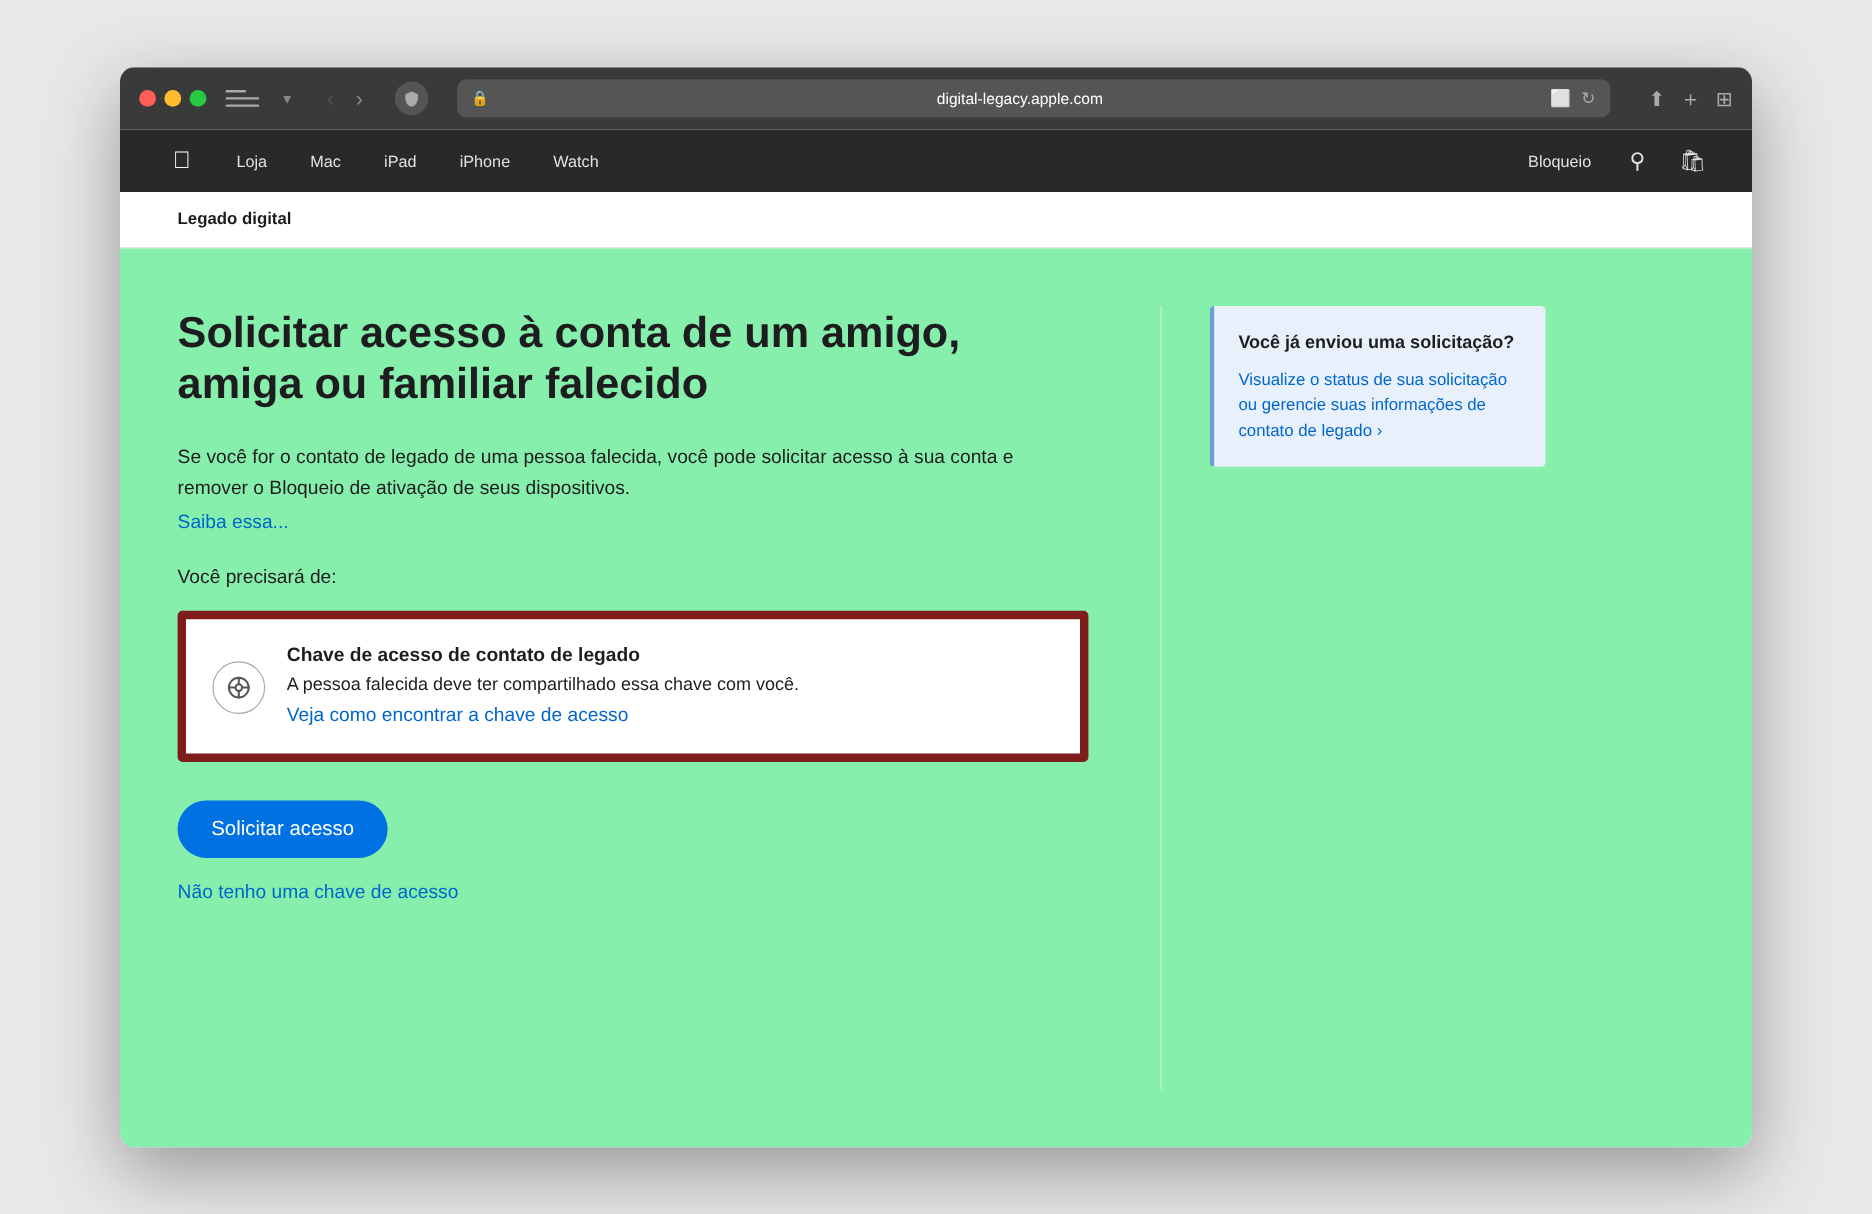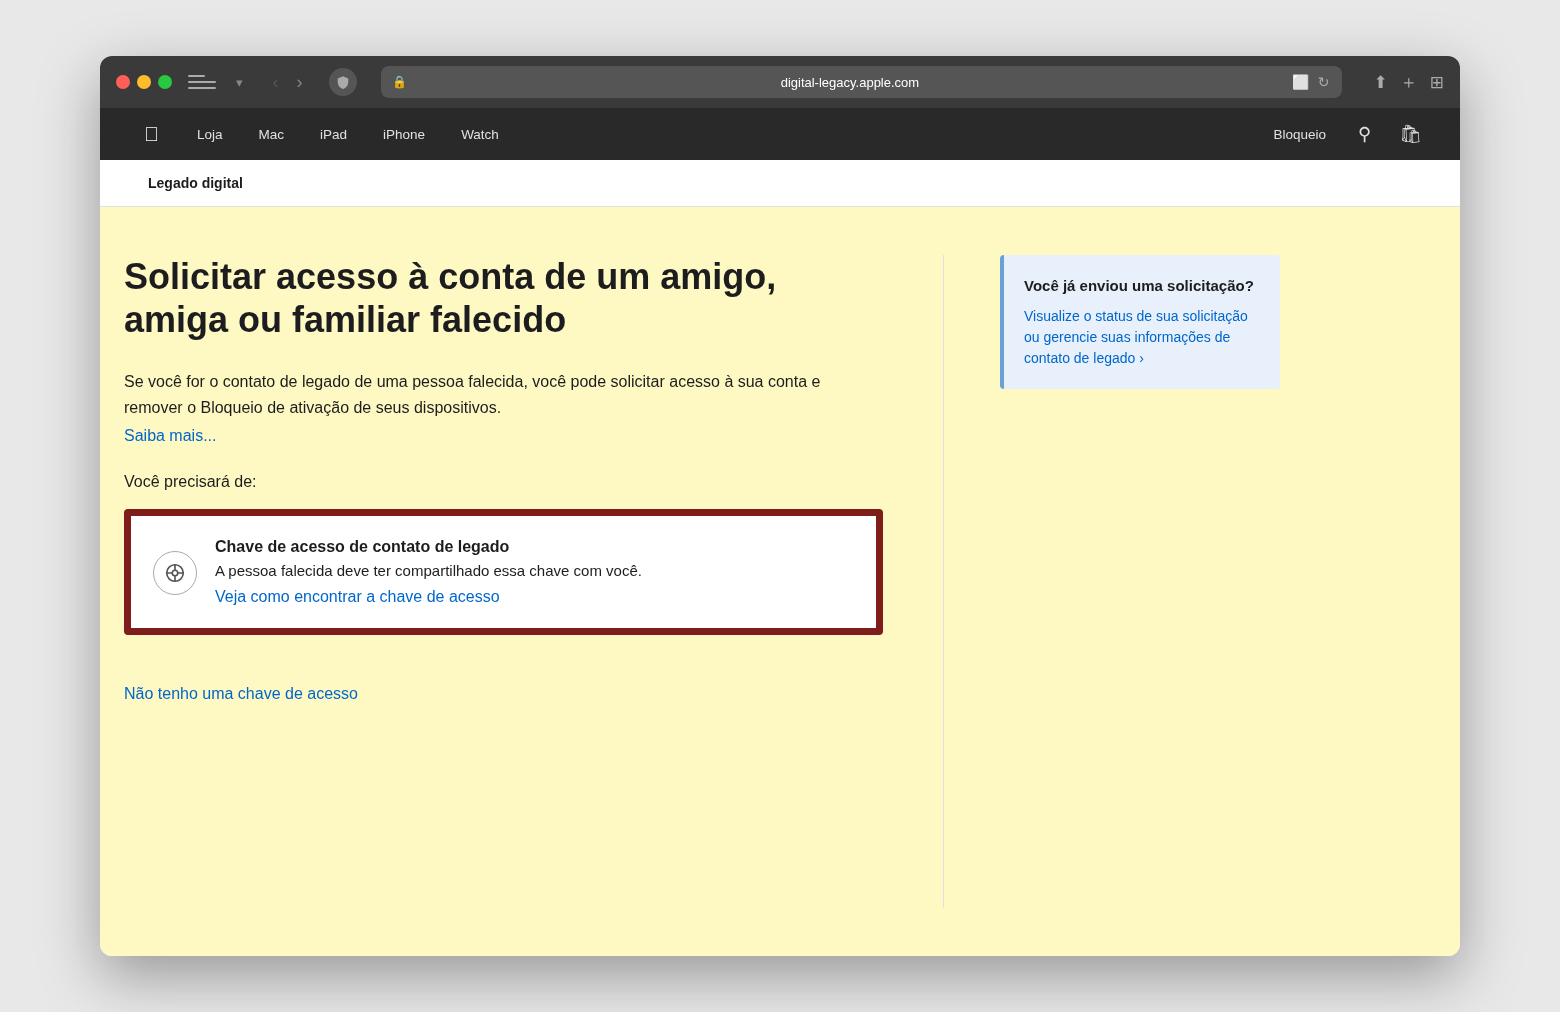--- a/index.html
+++ b/index.html
@@ -160,25 +160,25 @@
       flex-shrink: 0;
     }
     .breadcrumb-title {
       font-size: 14px;
       font-weight: 600;
       color: #1d1d1f;
     }
 
     
     .page-content {
-      background: #fef9c3;
+      background: #86efac;
       flex: 1;
       display: flex;
-      padding: 48px 48px 48px 24px;
-      gap: 16px;
+      padding: 48px 48px 48px 48px;
+      gap: 0;
     }
 
     .content-main {
       flex: 1;
       padding-right: 60px;
       border-right: 1px solid #e0e0e0;
       max-width: 820px;
     }
 
     .main-heading {
@@ -355,21 +355,21 @@
   </div>
 
   <div class="page-content">
 
     <div class="content-main">
 
       <h1 class="main-heading">Solicitar acesso à conta de um amigo, amiga ou familiar falecido</h1>
 
       <p class="main-description">Se você for o contato de legado de uma pessoa falecida, você pode solicitar acesso à sua conta e remover o Bloqueio de ativação de seus dispositivos.</p>
 
-      <a class="link-blue">Saiba mais...</a>
+      <a class="link-blue">Saiba essa...</a>
 
       <p class="section-label">Você precisará de:</p>
 
       
       <div class="key-card">
         <div class="key-icon-wrap">
           <svg width="22" height="22" viewBox="0 0 24 24" fill="none" stroke="#555" stroke-width="1.8" stroke-linecap="round" stroke-linejoin="round">
             <circle cx="12" cy="12" r="9"></circle>
             <circle cx="12" cy="12" r="3"></circle>
             <line x1="12" y1="3" x2="12" y2="9"></line>
@@ -378,20 +378,21 @@
             <line x1="15" y1="12" x2="21" y2="12"></line>
           </svg>
         </div>
         <div class="key-text">
           <h3>Chave de acesso de contato de legado</h3>
           <p>A pessoa falecida deve ter compartilhado essa chave com você.</p>
           <a class="link-blue">Veja como encontrar a chave de acesso</a>
         </div>
       </div>
 
+      <button class="btn-primary">Solicitar acesso</button>
 
       <br>
       <a class="link-blue">Não tenho uma chave de acesso</a>
 
     </div>
 
     <div class="content-sidebar">
       <div class="sidebar-card">
         <h4>Você já enviou uma solicitação?</h4>
         <a>Visualize o status de sua solicitação ou gerencie suas informações de contato de legado ›</a>

